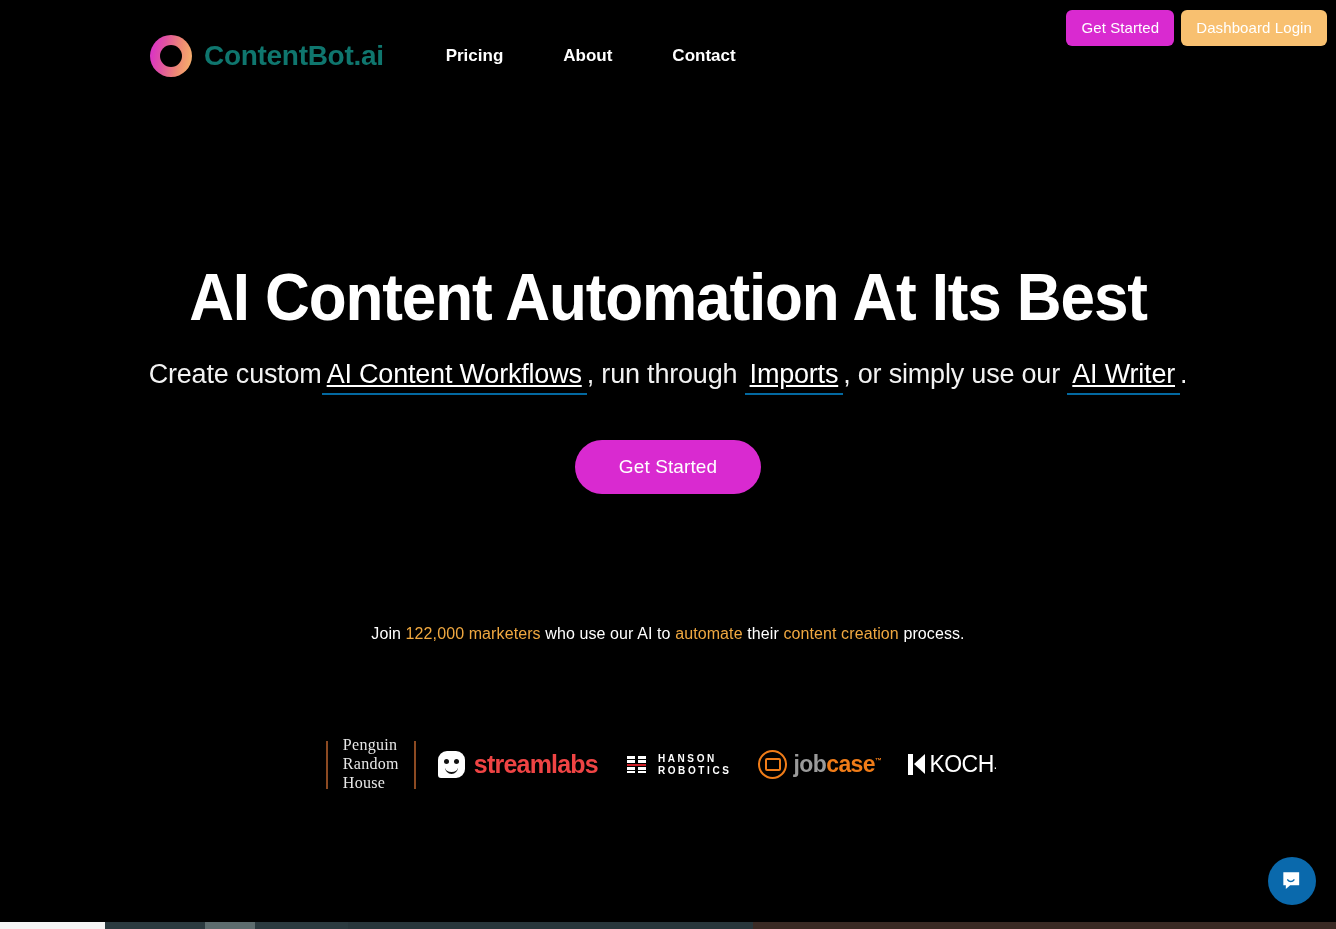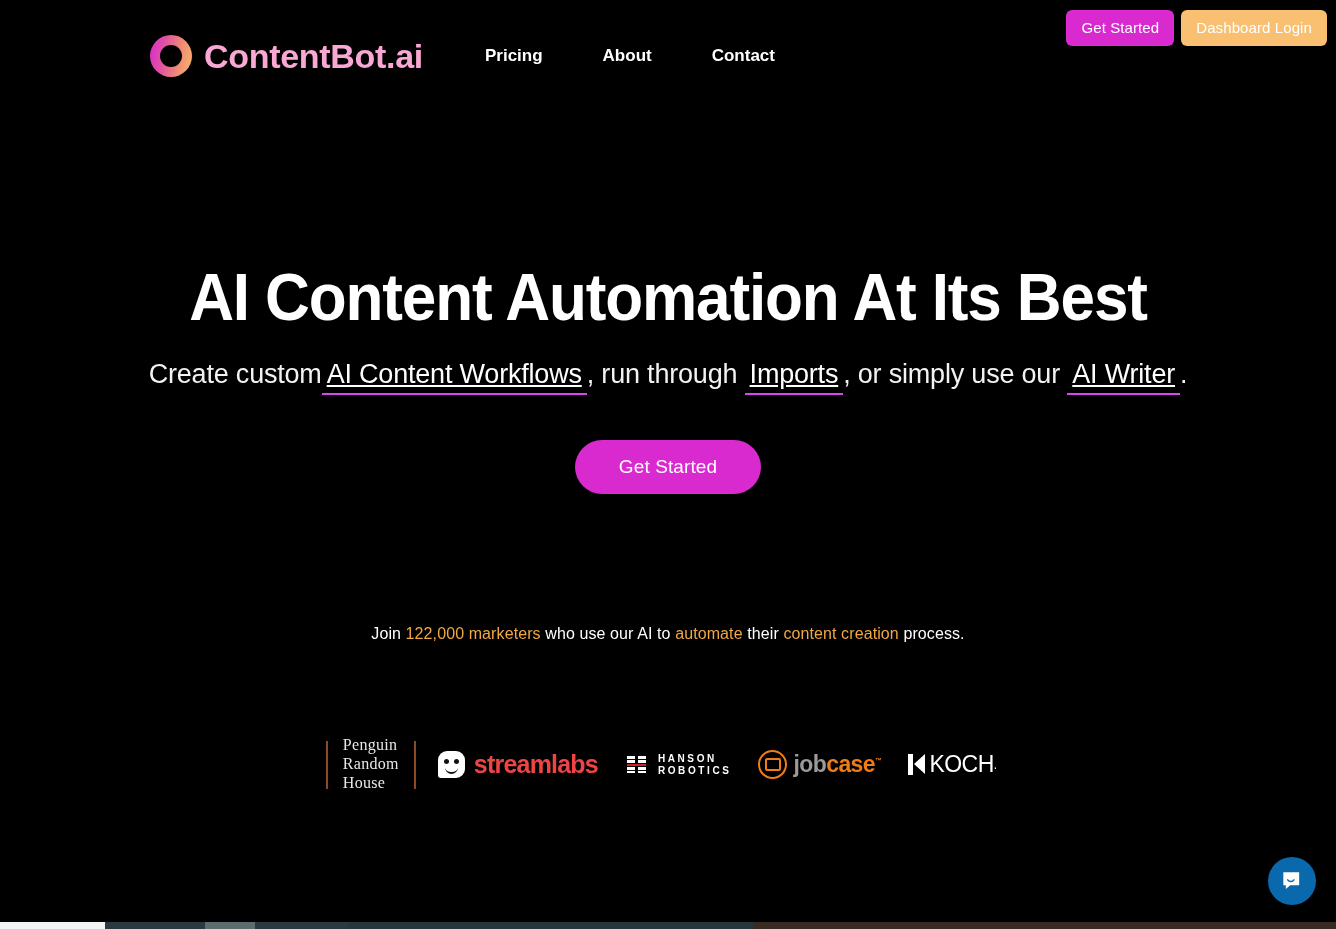--- a/index.html
+++ b/index.html
@@ -72,23 +72,23 @@
   }
   .logo-ring::after {
     content: "";
     position: absolute;
     width: 22px;
     height: 22px;
     border-radius: 50%;
     background: #000000;
   }
   .brand-name {
-    font-size: 34px;
-    font-weight: bold;
-    color: #f9a8d4;
+    font-size: 28px;
+    font-weight: bold;
+    color: #0f766e;
     letter-spacing: -0.3px;
     white-space: nowrap;
   }
   .main-nav {
     display: flex;
     align-items: center;
     margin-left: 62px;
     gap: 0px;
   }
   .nav-link {
@@ -124,21 +124,21 @@
   .hero-sub {
     margin: 0;
     padding-top: 24px;
     font-size: 27px;
     font-weight: 400;
     color: #f2f2f2;
     line-height: 1.3;
     letter-spacing: -0.2px;
   }
   .hl-underline {
-    border-bottom: 2px solid #d946ef;
+    border-bottom: 2px solid #0369a1;
     padding: 0 5px 4px 5px;
     color: #ffffff;
   }
   .cta-wrap {
     padding-top: 48px;
   }
   .btn-cta {
     background: #d92ad0;
     color: #ffffff;
     border: none;

